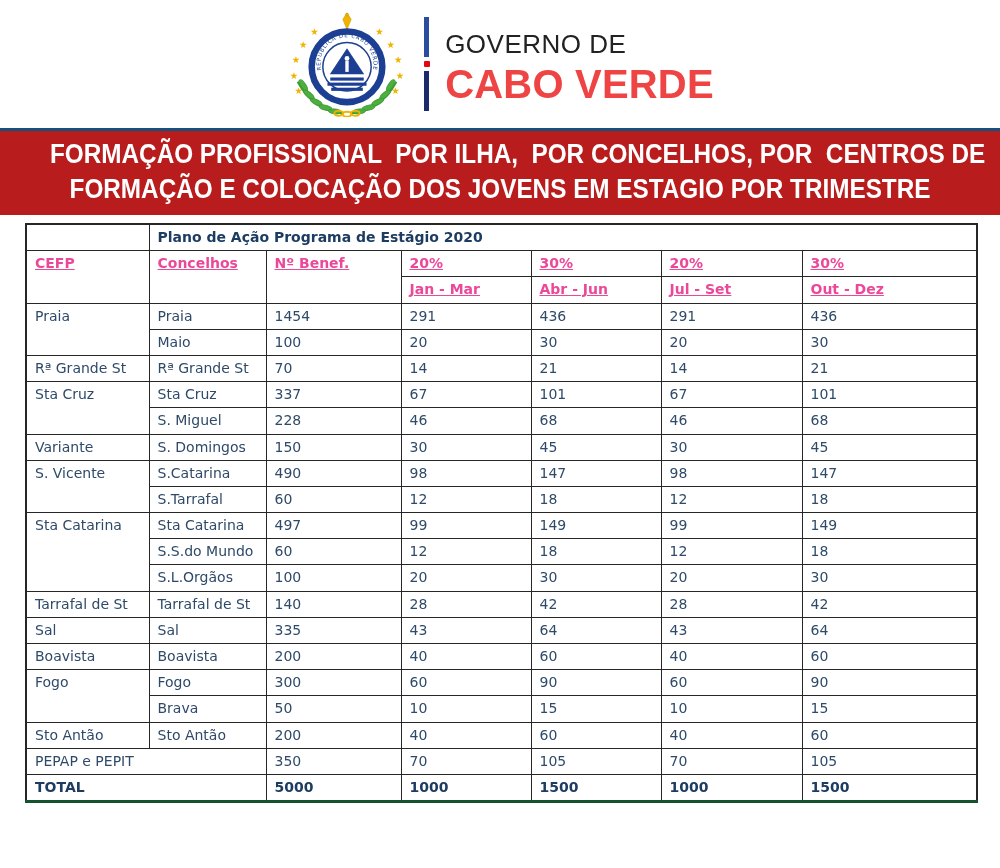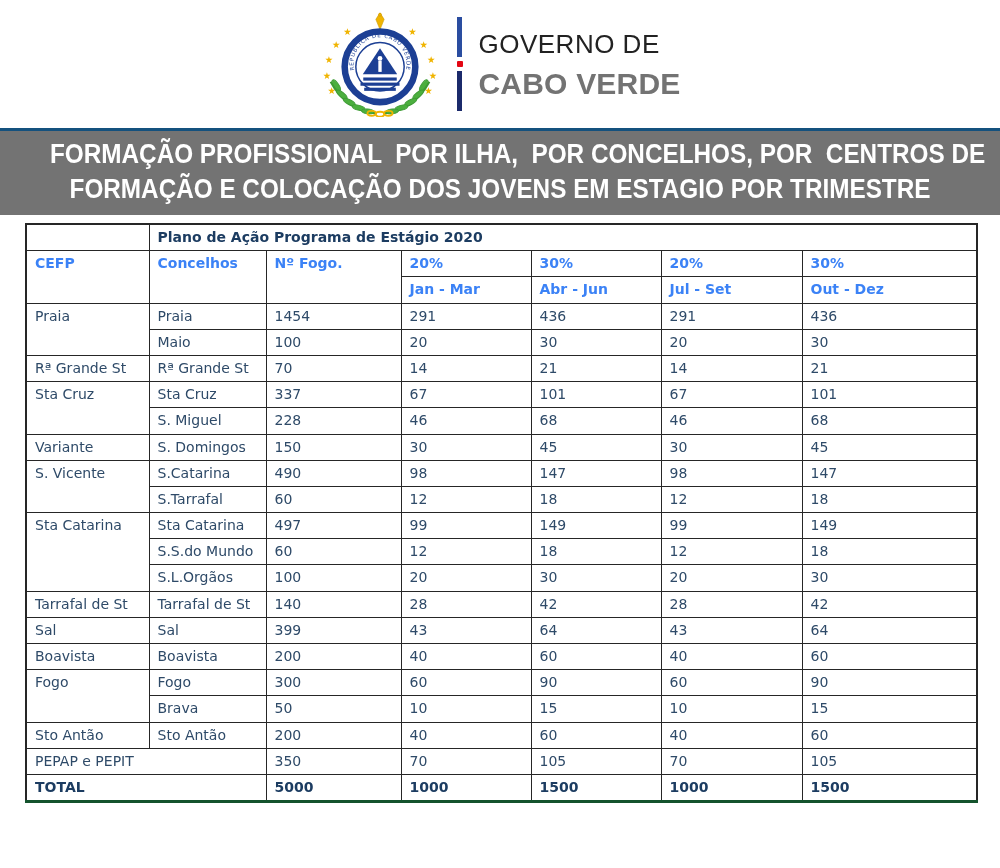--- a/index.html
+++ b/index.html
@@ -10,44 +10,44 @@
   }
   
   .topbar { height:128px; display:flex; align-items:center; justify-content:center; gap:16px; }
   .emblem-wrap { width:122px; height:106px; }
   .logo-divider { width:5px; height:94px; display:flex; flex-direction:column; align-items:center; justify-content:space-between; }
   .div-seg-top { width:5px; height:40px; background:#2A4DA0; }
   .div-dot { width:6px; height:6px; background:#E30613; border-radius:1px; }
   .div-seg-bottom { width:5px; height:40px; background:#1B2A6B; }
   .org-name { font-family:"Liberation Sans", sans-serif; line-height:40px; color:#222222; }
   .org-line1 { font-size:26px; font-weight:500; letter-spacing:0.5px; }
-  .org-line2 { font-size:30px; font-weight:800; letter-spacing:0.2px; color:#737373; }
+  .org-line2 { font-size:40px; font-weight:800; letter-spacing:0.2px; color:#ef4444; }
   
   .banner {
-    background:#737373; border-top:3px solid #14517E;
+    background:#b91c1c; border-top:3px solid #14517E;
     padding:6px 0 8px; text-align:center;
   }
   .banner-line {
     color:#ffffff; font-family:"Liberation Sans", sans-serif;
     font-weight:bold; font-size:27px; line-height:35px;
     transform:scaleX(0.90); transform-origin:center; white-space:pre;
   }
   
   .table-wrap { margin:8px 24px 0 25px; }
   table.data-table {
     border-collapse:collapse; width:951px; table-layout:fixed;
     font-size:14px; color:#2E4A68; border:2px solid #262626;
   }
   .data-table td, .data-table th {
     border:1.5px solid #262626; padding:3px 8px 4px 8px;
     text-align:left; vertical-align:top; line-height:1.3;
     overflow:hidden; height:21px;
   }
   .data-table tr:last-child td { border-bottom:3px solid #14532d; }
-  .data-table thead th { font-weight:bold; color:#3b82f6; height:18px; }
+  .data-table thead th { font-weight:bold; color:#ec4899; height:18px;text-decoration:underline; }
   .t-title-row td { height:13px; }
   .t-title { font-weight:bold; color:#1C3C61; }
   .bold-row td { font-weight:bold; color:#1C3C61; }
 </style>
 </head>
 <body>
 
 <div class="topbar">
   <div class="emblem-wrap">
     <svg viewBox="0 0 130 114" width="122" height="106">
@@ -145,21 +145,21 @@
         <col style="width:175px">
     </colgroup>
     <thead>
       <tr class="t-title-row">
         <td></td>
         <td colspan="6" class="t-title">Plano de Ação Programa de Estágio 2020</td>
       </tr>
       <tr>
         <th rowspan="2">CEFP</th>
         <th rowspan="2">Concelhos</th>
-        <th rowspan="2">Nº Fogo.</th>
+        <th rowspan="2">Nº Benef.</th>
         <th>20%</th>
         <th>30%</th>
         <th>20%</th>
         <th>30%</th>
       </tr>
       <tr>
         <th>Jan - Mar</th>
         <th>Abr - Jun</th>
         <th>Jul - Set</th>
         <th>Out - Dez</th>
@@ -265,21 +265,21 @@
           <td>Tarrafal de St</td>
           <td>140</td>
           <td>28</td>
           <td>42</td>
           <td>28</td>
           <td>42</td>
         </tr>
         <tr>
           <td rowspan="1">Sal</td>
           <td>Sal</td>
-          <td>399</td>
+          <td>335</td>
           <td>43</td>
           <td>64</td>
           <td>43</td>
           <td>64</td>
         </tr>
         <tr>
           <td rowspan="1">Boavista</td>
           <td>Boavista</td>
           <td>200</td>
           <td>40</td>

